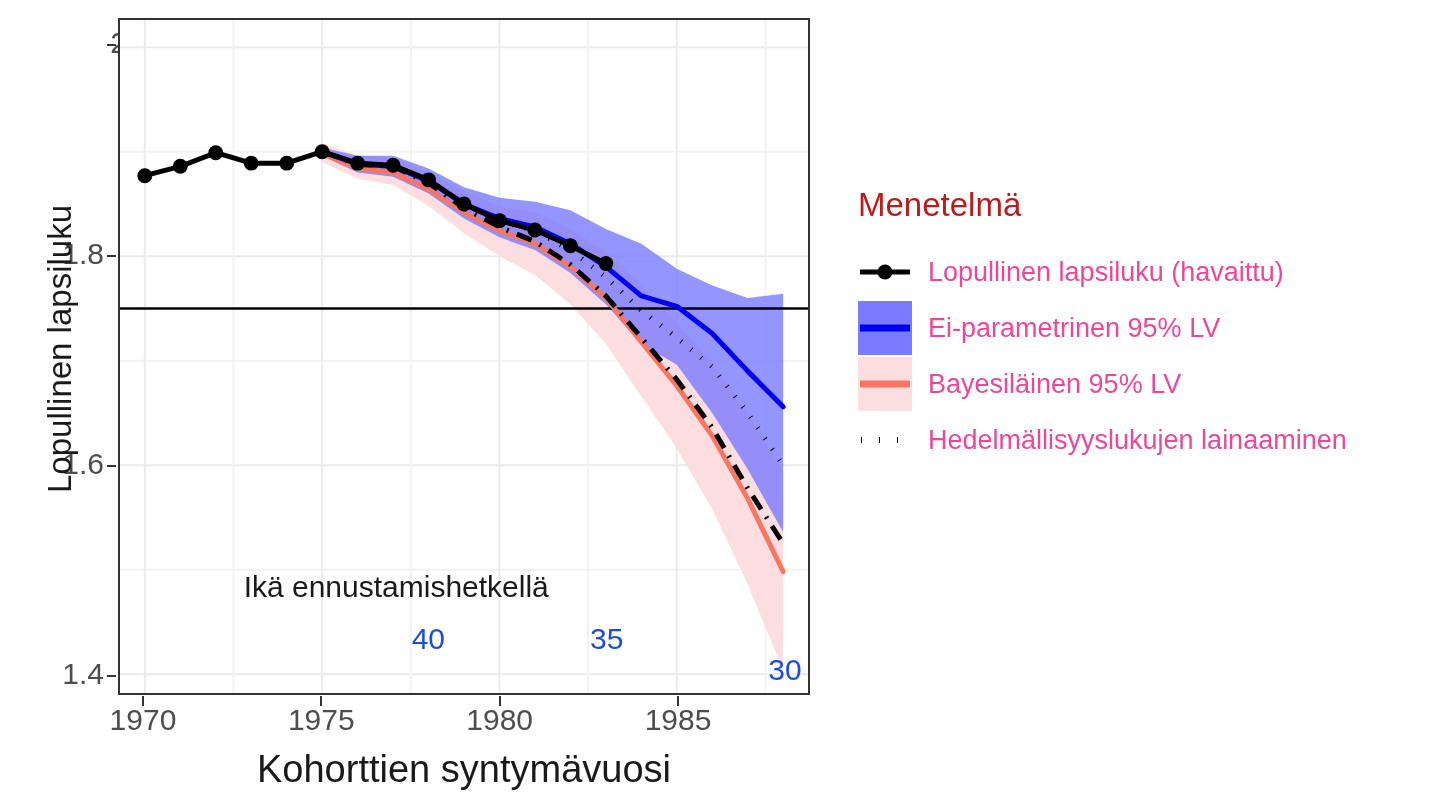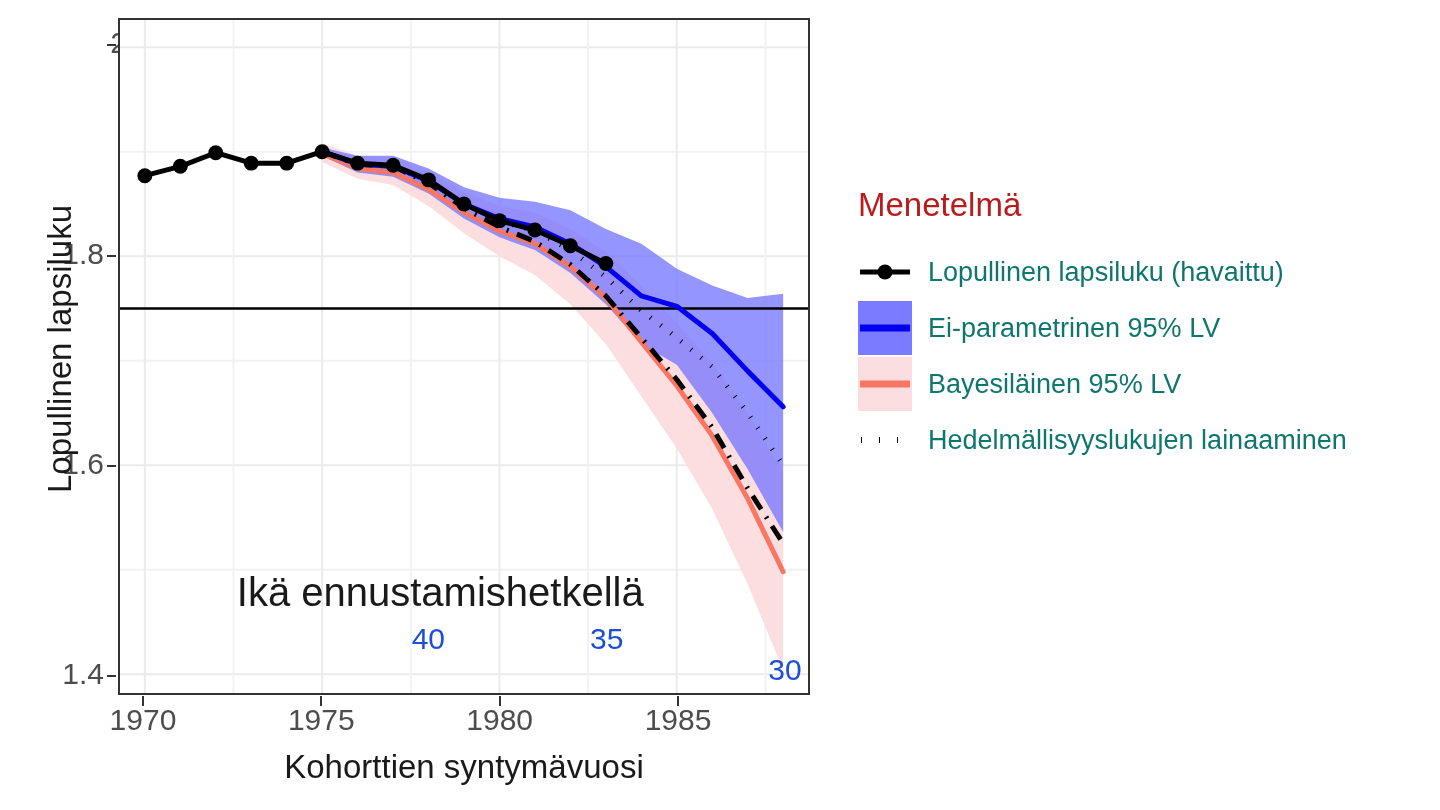--- a/index.html
+++ b/index.html
@@ -75,39 +75,38 @@
     color: #1a1a1a;
     transform: rotate(-90deg);
     white-space: nowrap;
   }
   #x-axis-title {
     position: absolute;
     left: 118px;
     top: 748px;
     width: 692px;
     text-align: center;
-    font-size: 33px;
+    font-size: 38px;
     color: #1a1a1a;
     white-space: nowrap;
   }
 
   
   .age-label {
     position: absolute;
     font-size: 30px;
     color: #1d4ed8;
     transform: translateX(-50%);
     white-space: nowrap;
   }
   #age-annotation {
     position: absolute;
-    font-size: 40px;
+    font-size: 30px;
     color: #1a1a1a;
     white-space: nowrap;
-    margin-left: 44px;
   }
 
   
   #legend {
     position: absolute;
     left: 858px;
     top: 186px;
     width: 570px;
   }
   #legend-title {
@@ -123,21 +122,21 @@
   }
   .legend-key {
     width: 54px;
     height: 54px;
     flex: 0 0 54px;
     position: relative;
     margin-right: 16px;
   }
   .legend-label {
     font-size: 27px;
-    color: #0f766e;
+    color: #ec4899;
     white-space: nowrap;
   }
   .key-svg { display:block; width:54px; height:54px; }
 </style>
 </head>
 <body>
 
 <div id="root">
 
   <div id="y-axis-ticks">

